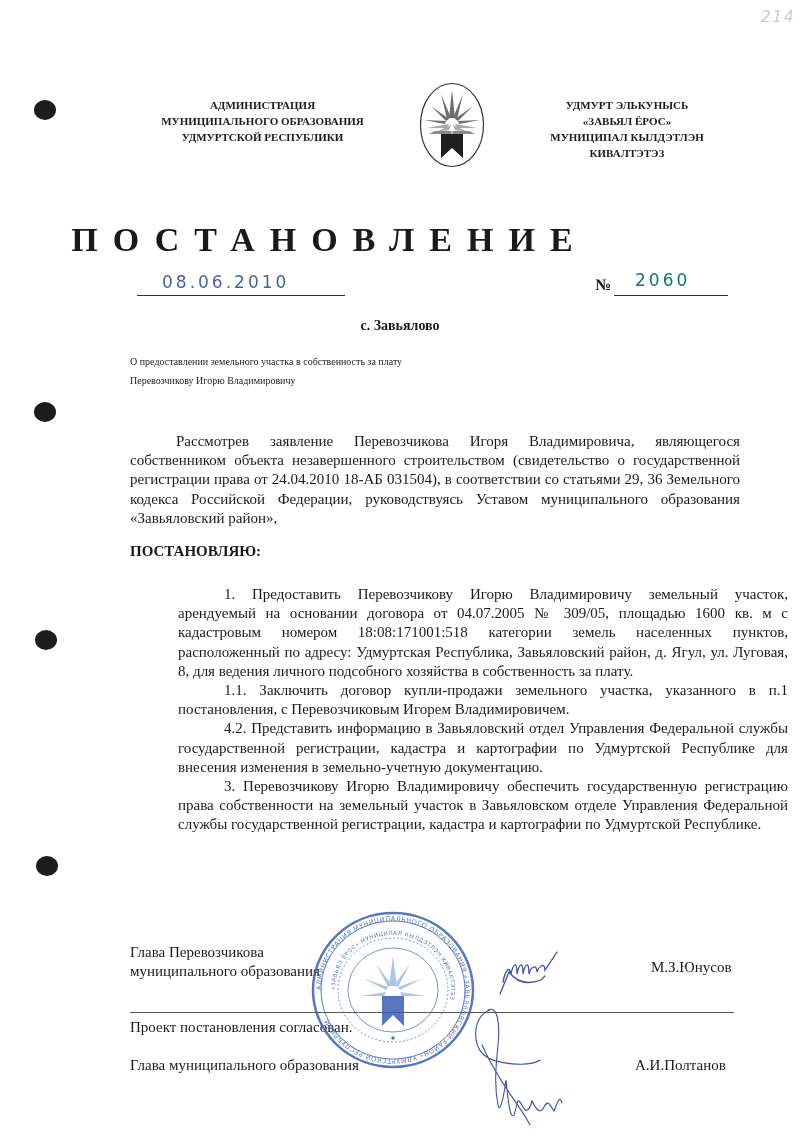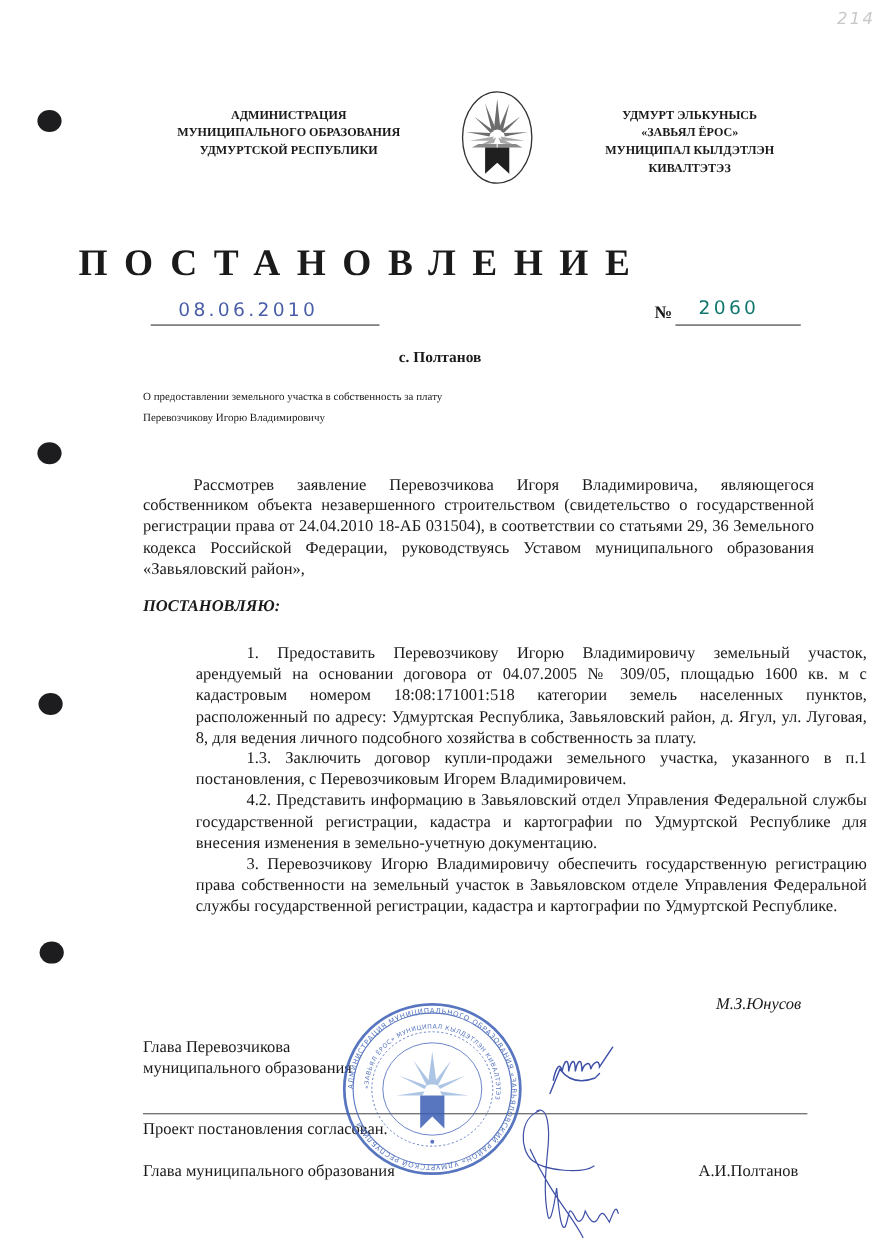--- a/index.html
+++ b/index.html
@@ -117,26 +117,25 @@
       margin: 0;
       text-indent: 46px;
       text-align: justify;
     }
     .p-intro { top: 432px; }
     .decree {
       position: absolute;
       left: 130px; top: 543px;
       font-weight: bold;
       font-size: 15px;
-      font-style: italic;
     }
     .p-items { top: 585px; margin-left: 48px; }
     .sign-block { position: absolute; font-size: 15px; line-height: 19px; }
     .sig1-title { left: 130px; top: 943px; }
-    .sig1-name { left: 651px; top: 904px; font-style: italic; }
+    .sig1-name { left: 651px; top: 958px; }
     .hline {
       position: absolute;
       left: 130px; top: 1012px;
       width: 604px; height: 0;
       border-top: 1px solid #555;
     }
     .agreed { left: 130px; top: 1018px; }
     .sig2-title { left: 130px; top: 1056px; }
     .sig2-name { left: 635px; top: 1056px; }
     .stamp {
@@ -199,36 +198,36 @@
 </div>
 
 <div class="title">ПОСТАНОВЛЕНИЕ</div>
 
 <div class="date-val">08.06.2010</div>
 <div class="date-line"></div>
 <div class="num-sign">№</div>
 <div class="num-val">2060</div>
 <div class="num-line"></div>
 
-<div class="place">с. Полтанов</div>
+<div class="place">с. Завьялово</div>
 
 <div class="subject">
   <div>О предоставлении земельного участка в собственность за плату</div>
   <div>Перевозчикову Игорю Владимировичу</div>
 </div>
 
 <div class="body-text p-intro">
   <p>Рассмотрев заявление Перевозчикова Игоря Владимировича, являющегося собственником объекта незавершенного строительством (свидетельство о государственной регистрации права от 24.04.2010 18-АБ 031504), в соответствии со статьями 29, 36 Земельного кодекса Российской Федерации, руководствуясь Уставом муниципального образования «Завьяловский район»,</p>
 </div>
 
 <div class="decree">ПОСТАНОВЛЯЮ:</div>
 
 <div class="body-text p-items">
   <p>1. Предоставить Перевозчикову Игорю Владимировичу земельный участок, арендуемый на основании договора от 04.07.2005 № 309/05, площадью 1600 кв. м с кадастровым номером 18:08:171001:518 категории земель населенных пунктов, расположенный по адресу: Удмуртская Республика, Завьяловский район, д. Ягул, ул. Луговая, 8, для ведения личного подсобного хозяйства в собственность за плату.</p>
-  <p>1.3. Заключить договор купли-продажи земельного участка, указанного в п.1 постановления, с Перевозчиковым Игорем Владимировичем.</p>
+  <p>1.1. Заключить договор купли-продажи земельного участка, указанного в п.1 постановления, с Перевозчиковым Игорем Владимировичем.</p>
   <p>4.2. Представить информацию в Завьяловский отдел Управления Федеральной службы государственной регистрации, кадастра и картографии по Удмуртской Республике для внесения изменения в земельно-учетную документацию.</p>
   <p>3. Перевозчикову Игорю Владимировичу обеспечить государственную регистрацию права собственности на земельный участок в Завьяловском отделе Управления Федеральной службы государственной регистрации, кадастра и картографии по Удмуртской Республике.</p>
 </div>
 
 <div class="sign-block sig1-title">
   <div>Глава Перевозчикова</div>
   <div>муниципального образования</div>
 </div>
 <div class="sign-block sig1-name">М.З.Юнусов</div>
 

